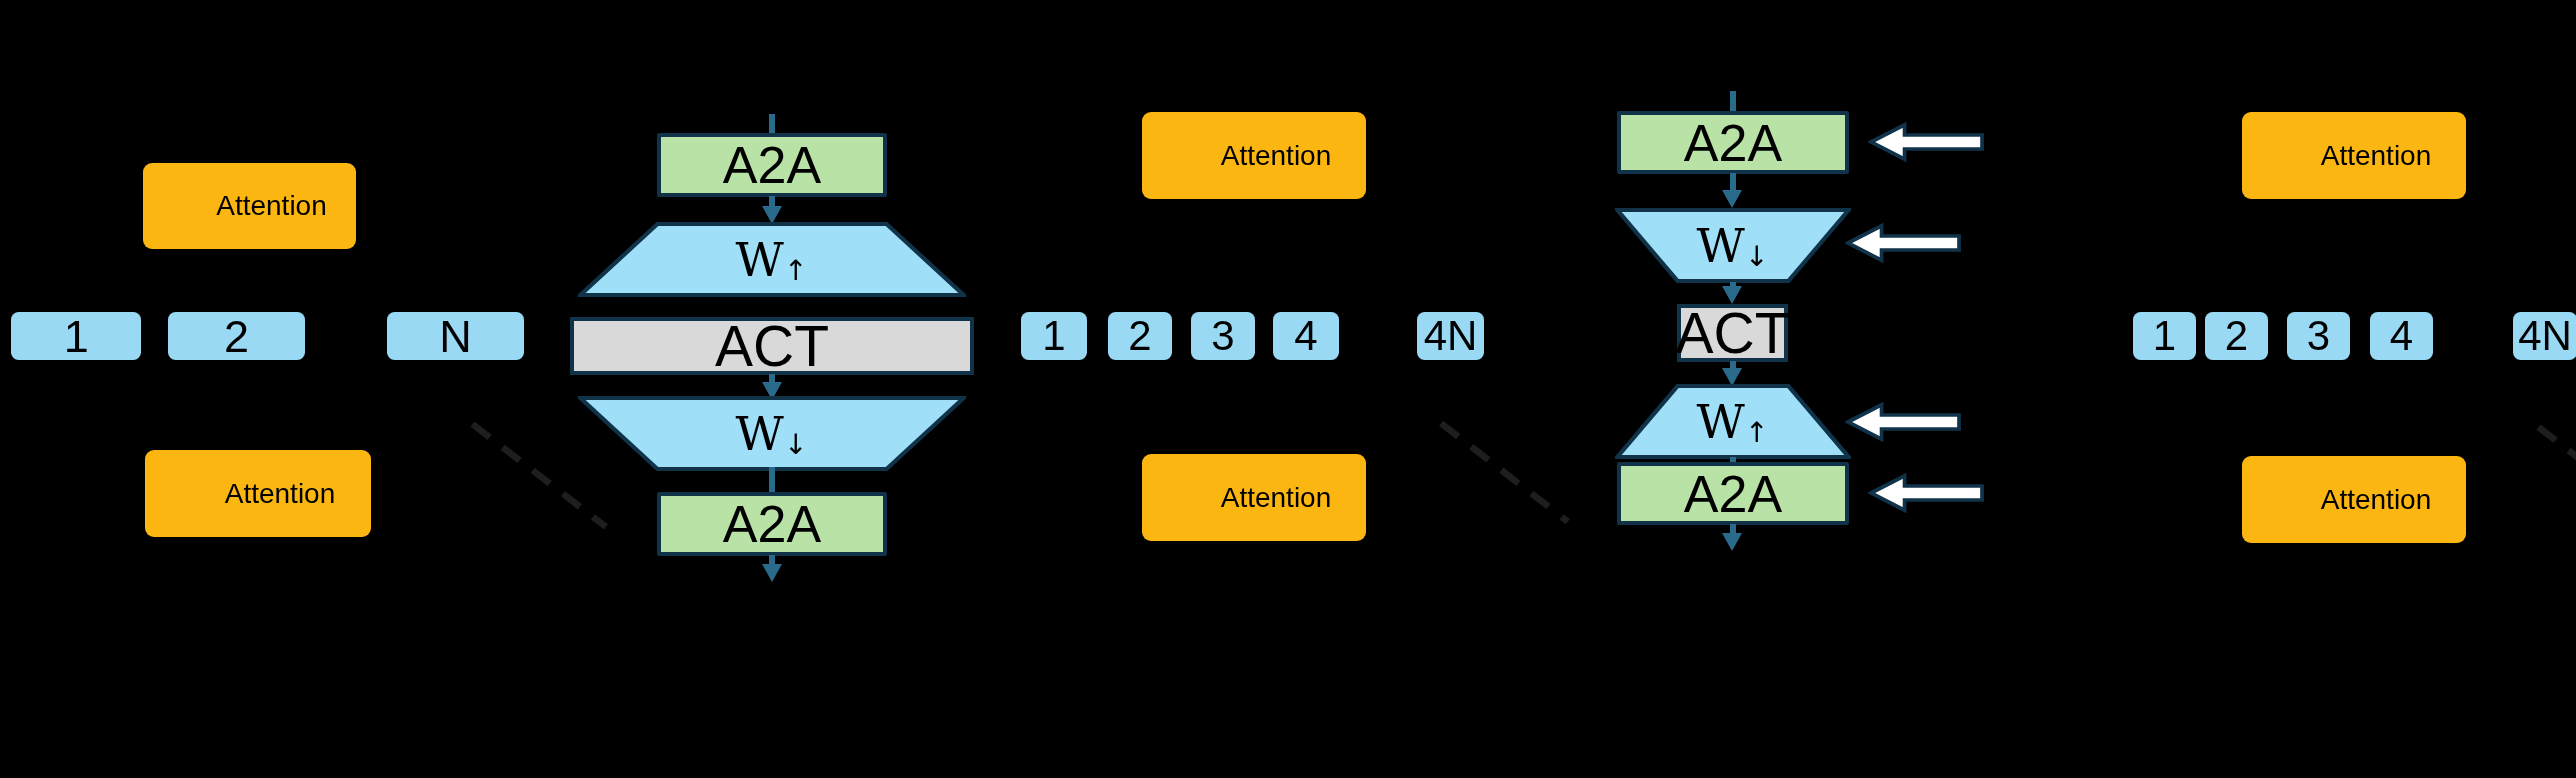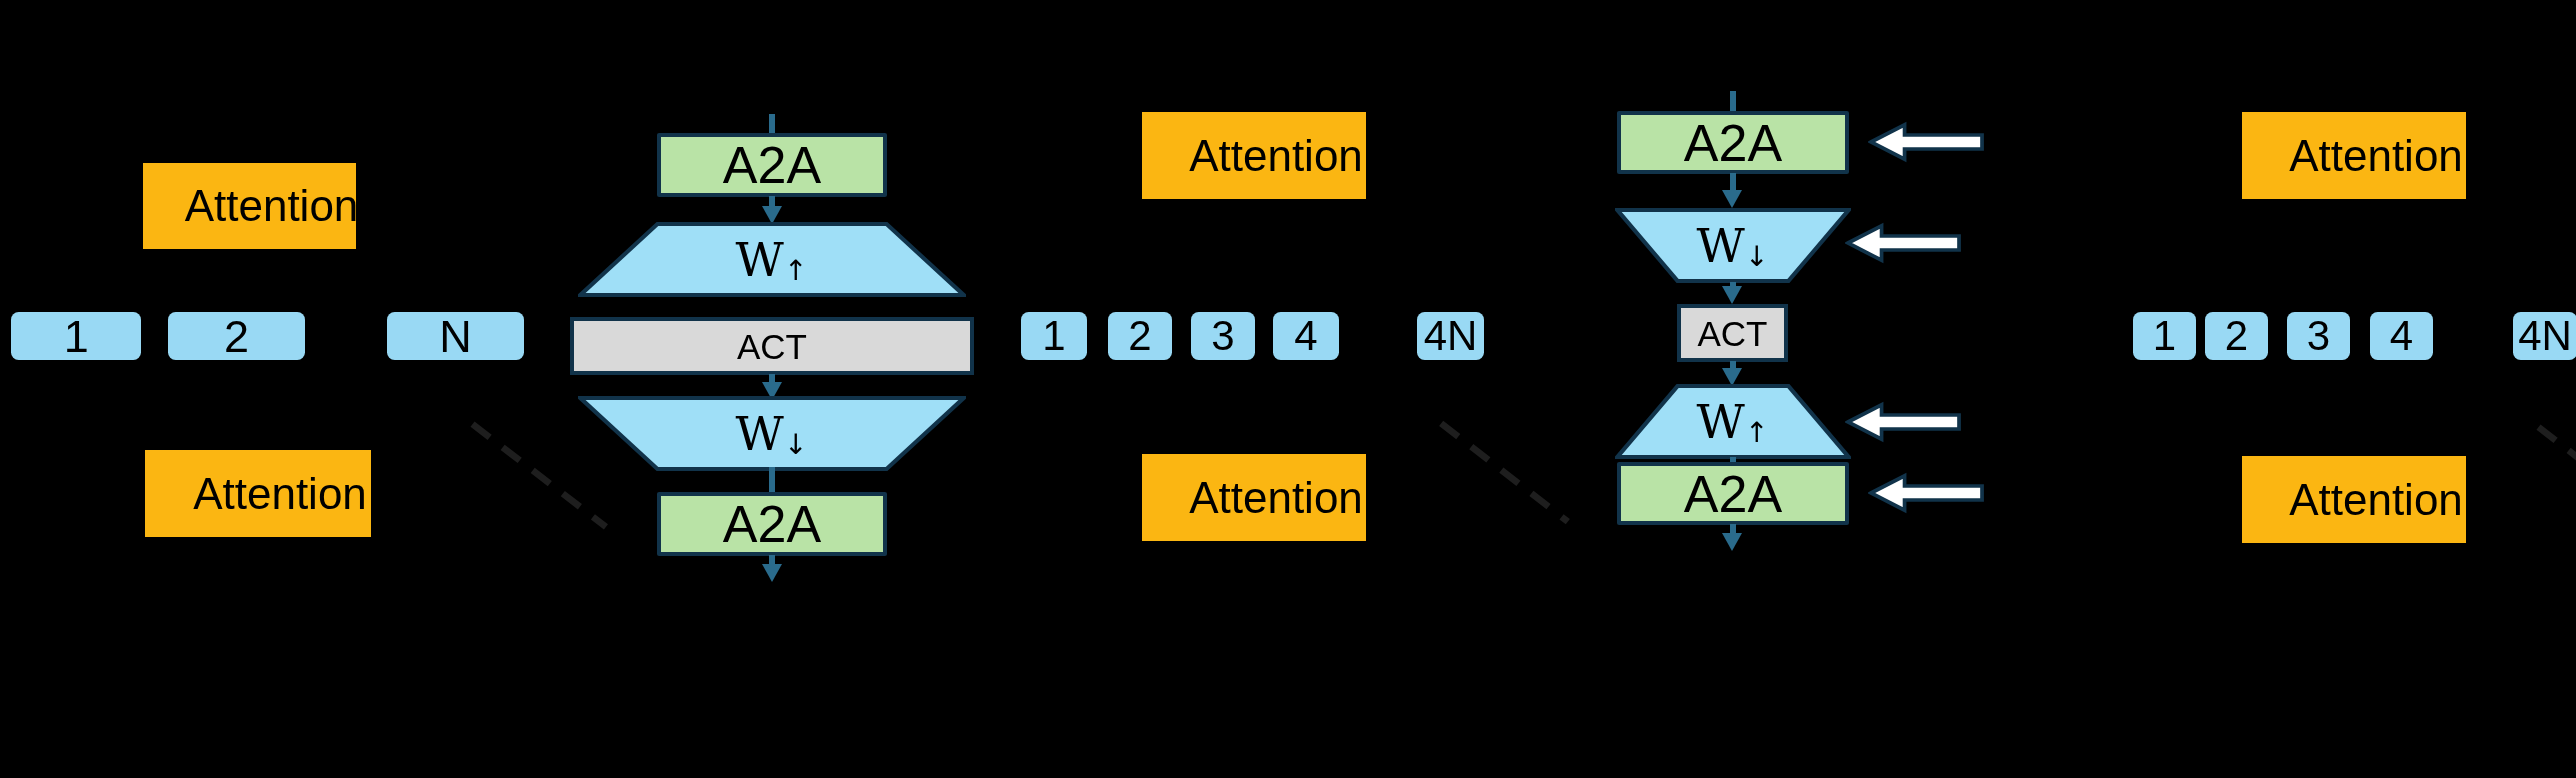--- a/index.html
+++ b/index.html
@@ -5,25 +5,25 @@
   :root{
     --background:#000000; --attention:#FBB612; --token:#99D9F4; --trapezoid:#9FDFF7;
     --a2a:#B9E3A6; --act:#D9D9D9; --outline:#11334A; --flow-arrow:#2A6B8C;
     --highlight-arrow:#FFFFFF; --dashed-line:#1E1E1E;
   }
   html,body{margin:0;padding:0;background:var(--background);}
   #canvas{position:relative;width:3114px;height:779px;background:var(--background);
           overflow:hidden;font-family:"Liberation Sans",sans-serif;color:#000;}
   .box{position:absolute;display:flex;align-items:center;justify-content:center;
        box-sizing:border-box;line-height:1;}
-  .attn{background:var(--attention);border-radius:0;font-size:44px;padding-left:44px;}
+  .attn{background:var(--attention);border-radius:9px;font-size:28px;padding-left:44px;}
   .token{background:var(--token);border-radius:7.7px;font-size:45px;}
   .token.small{font-size:42px;}
   .a2abox{background:var(--a2a);border:4.1px solid var(--outline);border-radius:2.1px;font-size:52px;}
-  .actbox{background:var(--act);border:4.1px solid var(--outline);font-size:35px;}
+  .actbox{background:var(--act);border:4.1px solid var(--outline);font-size:57px;}
   .vl{position:absolute;width:6.2px;background:var(--flow-arrow);}
   .ah{position:absolute;width:0;height:0;border-left:10.3px solid transparent;
       border-right:10.3px solid transparent;border-top:18.5px solid var(--flow-arrow);}
   .trap{position:absolute;}
   .trap svg{display:block;}
   .trap .lbl{position:absolute;inset:0;display:flex;align-items:center;justify-content:center;
              font-family:"DejaVu Serif",serif;font-size:47px;}
   .lbl .sub{font-family:"DejaVu Sans",sans-serif;font-size:28px;position:relative;top:11.3px;}
   .lbl .prime{font-family:"DejaVu Serif",serif;font-size:30px;position:relative;top:-13.4px;margin-left:1px;}
   .warr{position:absolute;}

